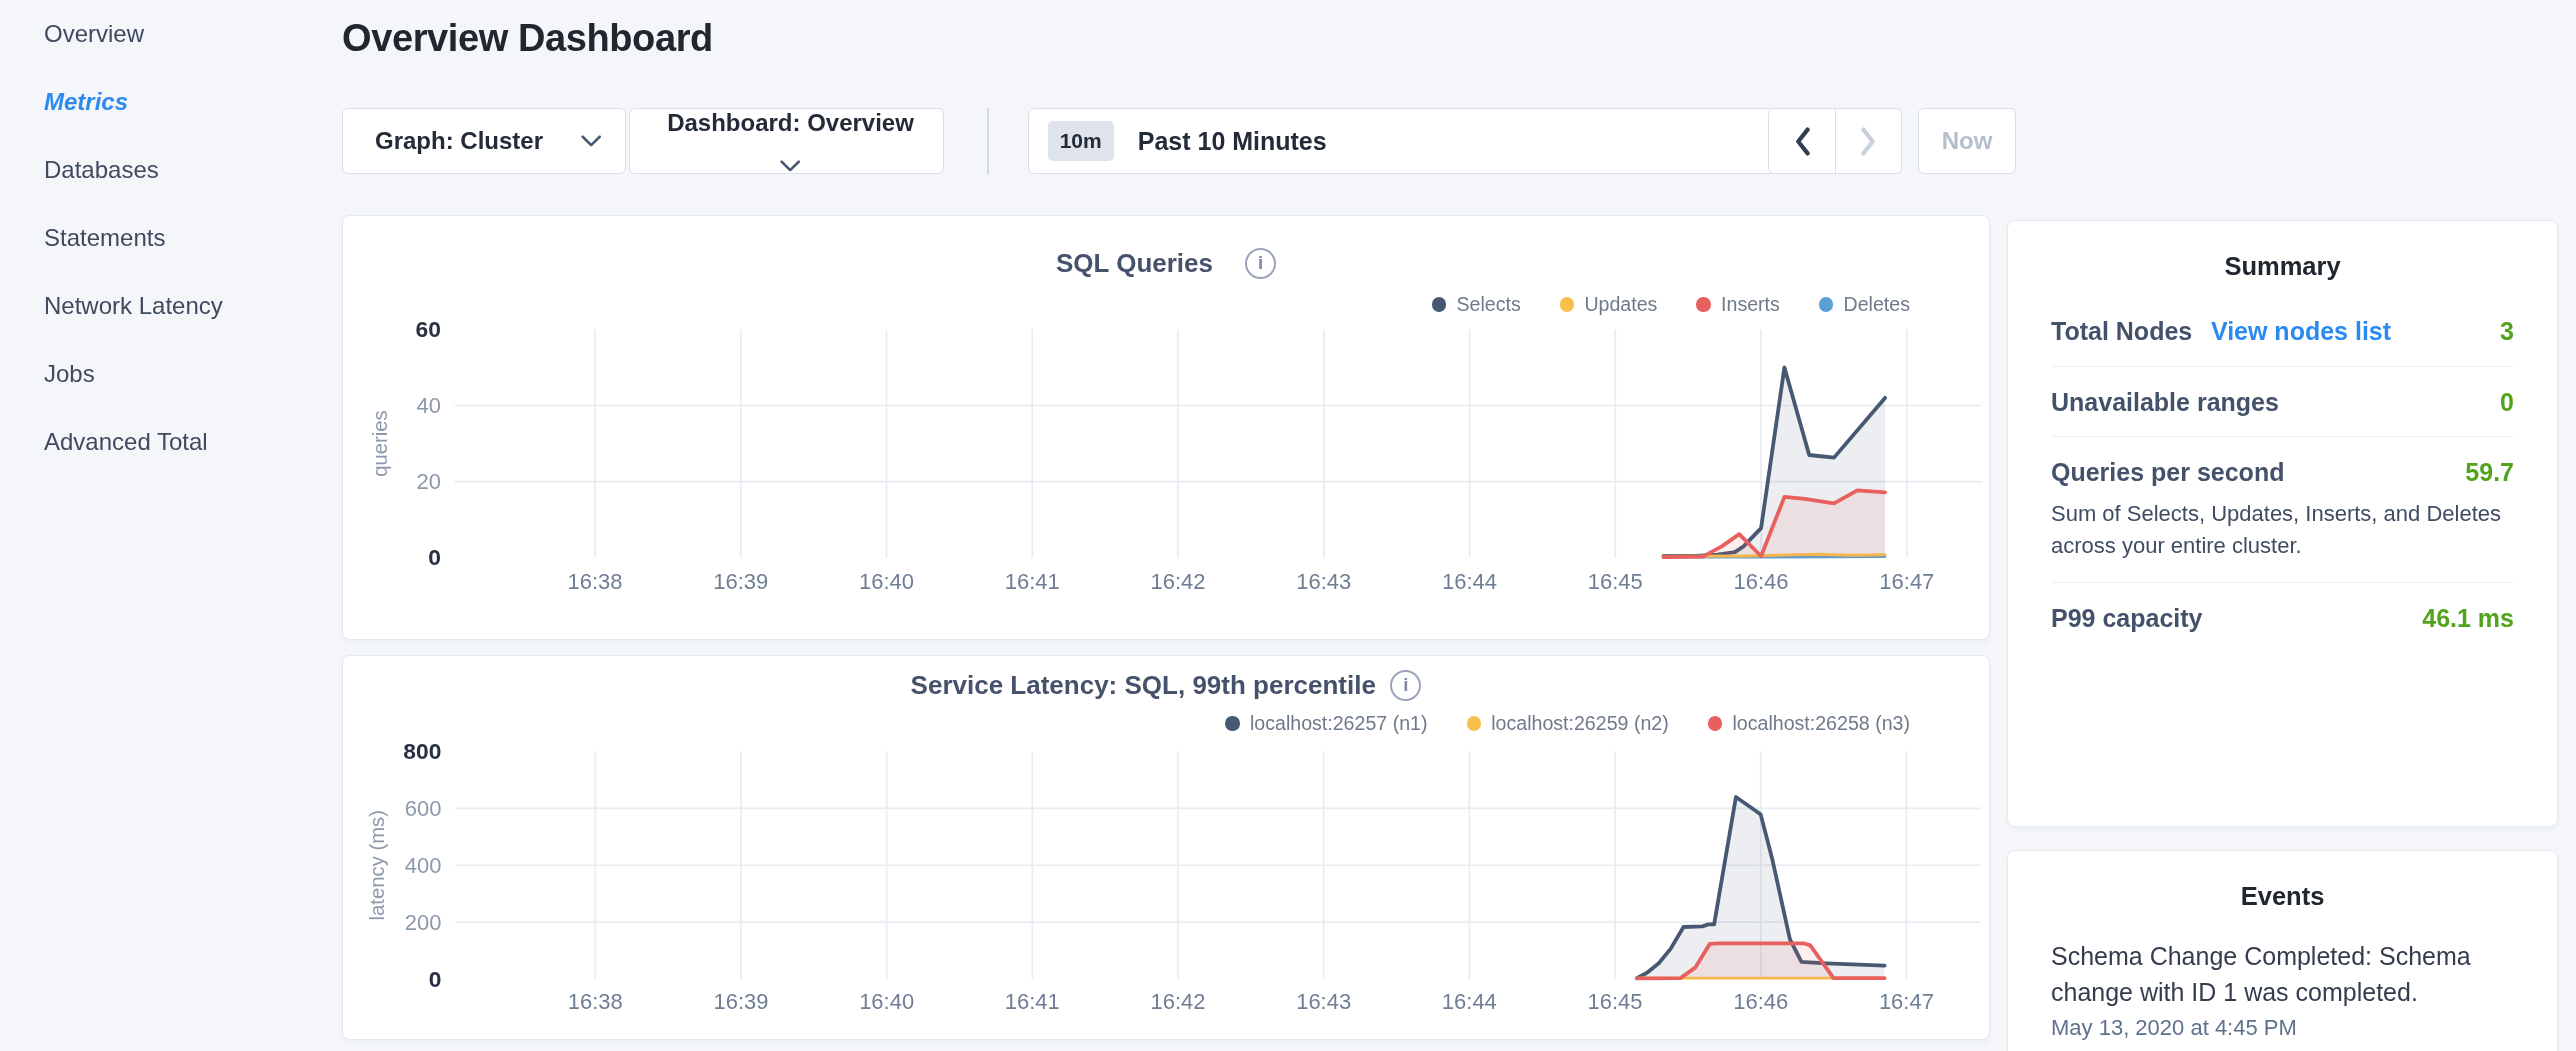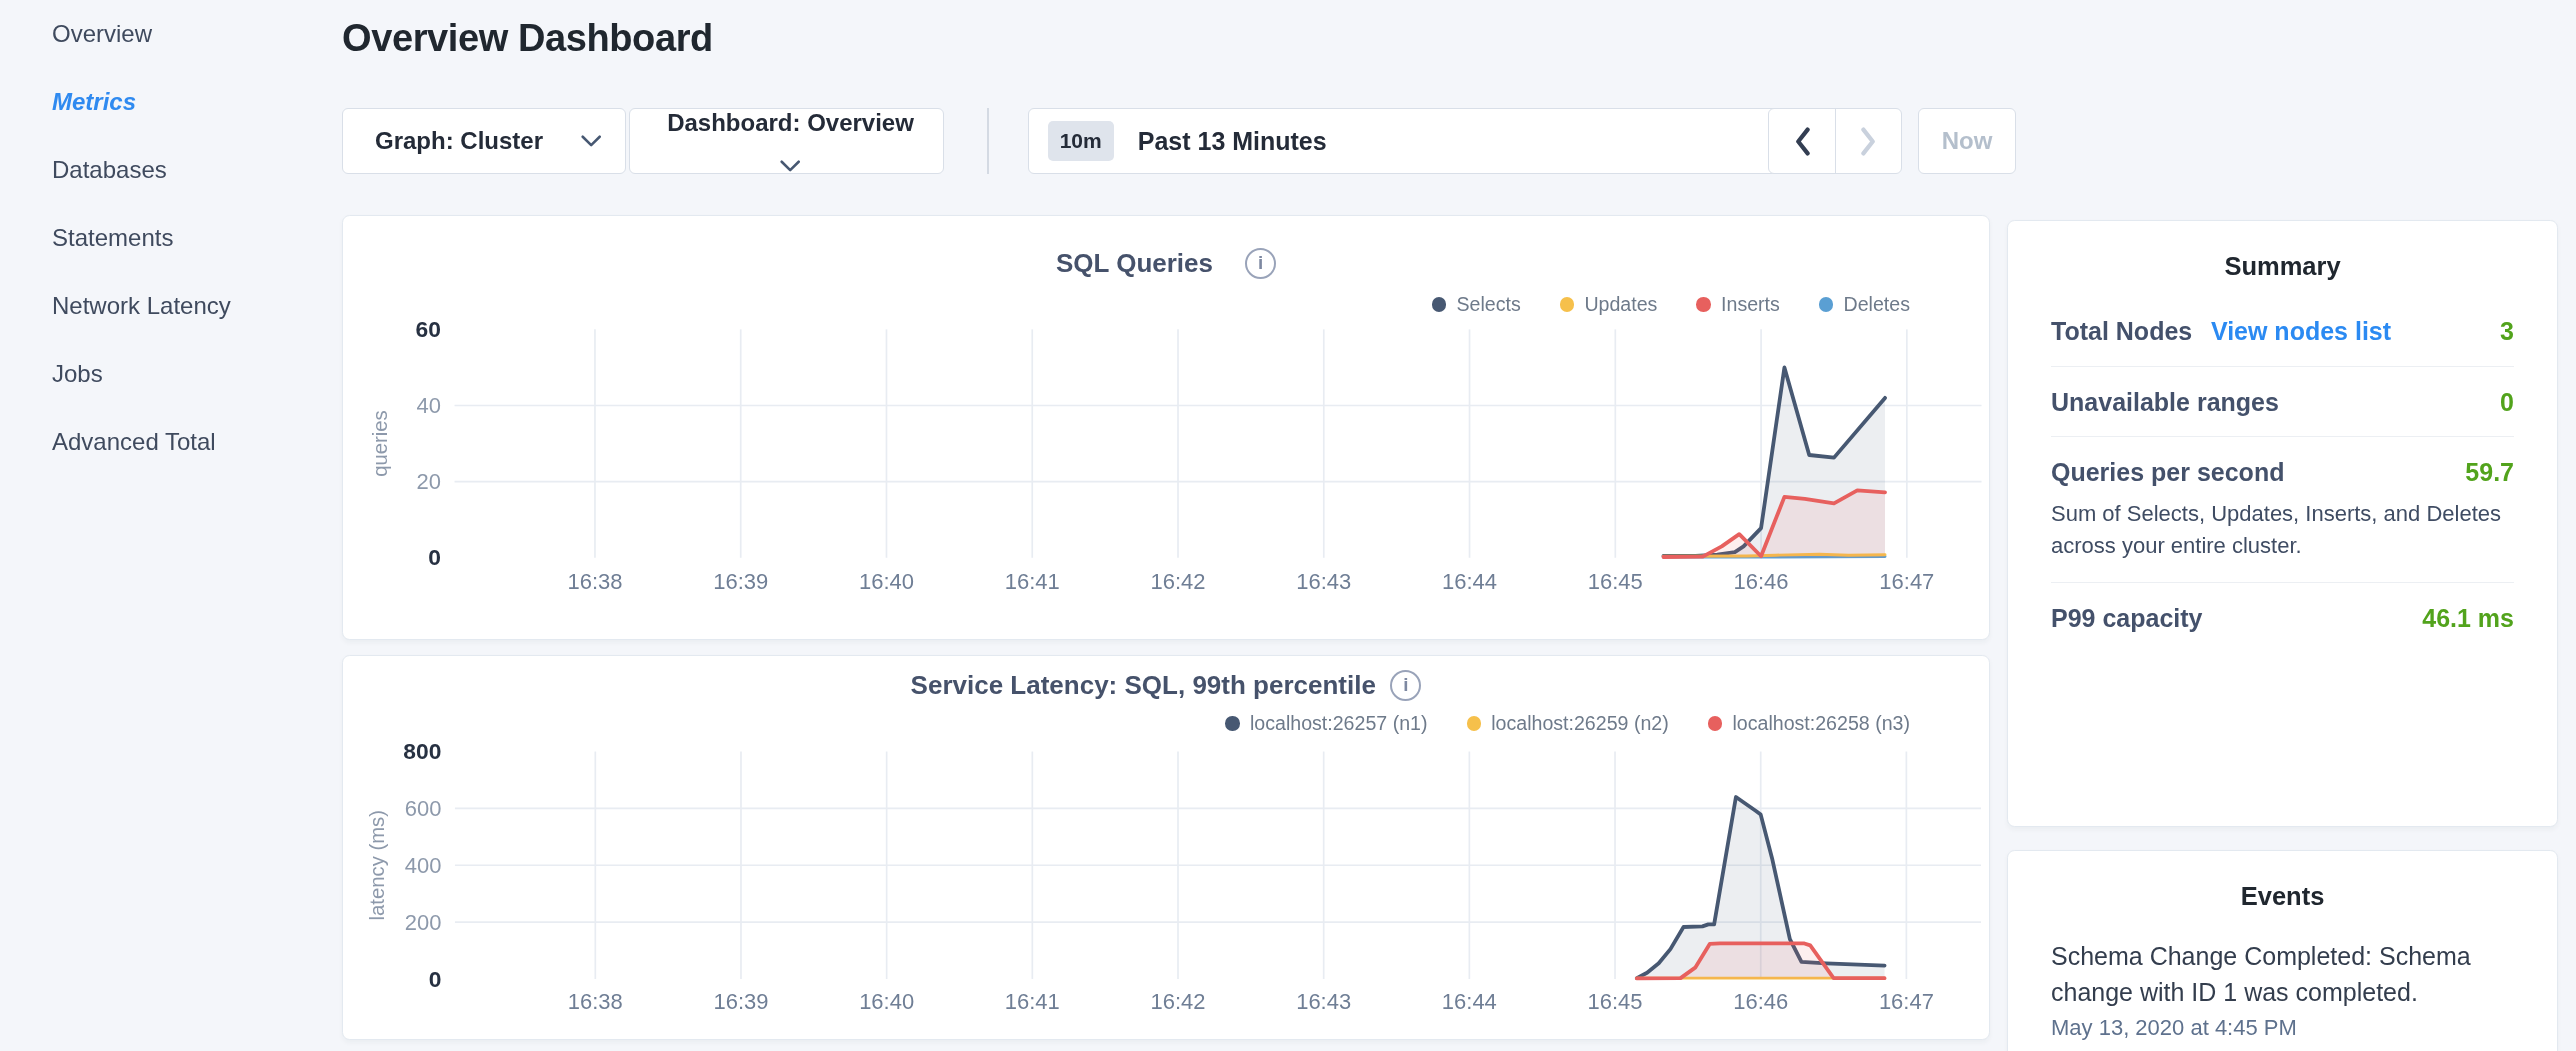--- a/index.html
+++ b/index.html
@@ -4,21 +4,21 @@
 <style>
   * { margin:0; padding:0; box-sizing:border-box; }
   html,body { width:2576px; height:1051px; overflow:hidden; }
   body {
     position:relative;
     background:#f4f6fa;
     font-family:"Liberation Sans","DejaVu Sans",sans-serif;
     color:#3f4c63;
   }
   
-  .sidebar { position:absolute; left:0; top:0; width:342px; height:870px;padding-left:8px; }
+  .sidebar { position:absolute; left:0; top:0; width:342px; height:870px; }
   .sidebar ul { list-style:none; padding:18.7px 0 0 44px; }
   .nav-item { height:29px; line-height:29px; margin-bottom:39px; font-size:24px; font-weight:500; color:#3f4a5e; cursor:pointer; }
   .nav-item.active { color:#2f8af0; font-weight:700;font-style:italic; }
   
   .page-title { position:absolute; left:342px; top:17px; font-size:38px; font-weight:700; color:#20272f; letter-spacing:-0.4px; }
   
   .ctl { position:absolute; top:108px; height:66px; background:#fff; border:1.7px solid #d9dfe8; border-radius:6px; display:flex; align-items:center; cursor:pointer; }
   .select-btn { justify-content:space-between; padding:0 24px 0 32px; }
   .select-btn .lbl { font-size:24px; font-weight:600; color:#242b38; }
   #graph-dd { left:342px; width:284px; }
@@ -91,21 +91,21 @@
   <span class="lbl">Dashboard: Overview</span>
   <svg width="20.4" height="12.8" viewBox="0 0 24 15">
       <polyline points="2,2 12,12 22,2" fill="none" stroke="#475872" stroke-width="3" stroke-linecap="round" stroke-linejoin="round"></polyline>
     </svg>
 </button>
 
 <div class="vdivider"></div>
 
 <div class="ctl time-picker">
   <span class="time-badge">10m</span>
-  <span class="time-label">Past 13 Minutes</span>
+  <span class="time-label">Past 10 Minutes</span>
   <svg width="22" height="13.6" viewBox="0 0 26 16">
       <polyline points="2,2 13,13 24,2" fill="none" stroke="#475872" stroke-width="3" stroke-linecap="round" stroke-linejoin="round"></polyline>
     </svg>
 </div>
 
 <div class="ctl arrow-group">
   <div class="arrow-half">
     <svg width="17" height="29" viewBox="0 0 20 34">
         <polyline points="16,3 5,17 16,31" fill="none" stroke="#333e52" stroke-width="5" stroke-linecap="round" stroke-linejoin="round"></polyline>
       </svg>

